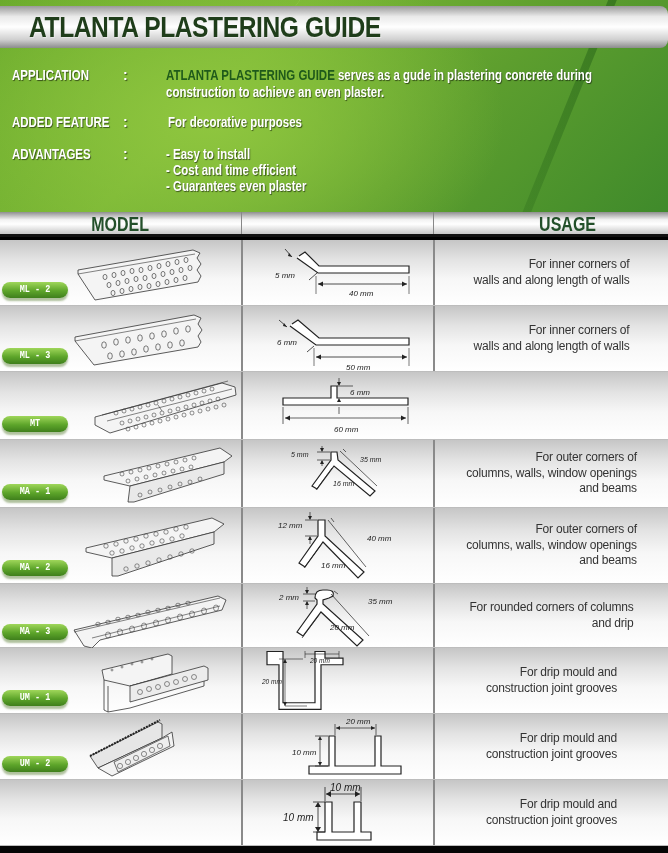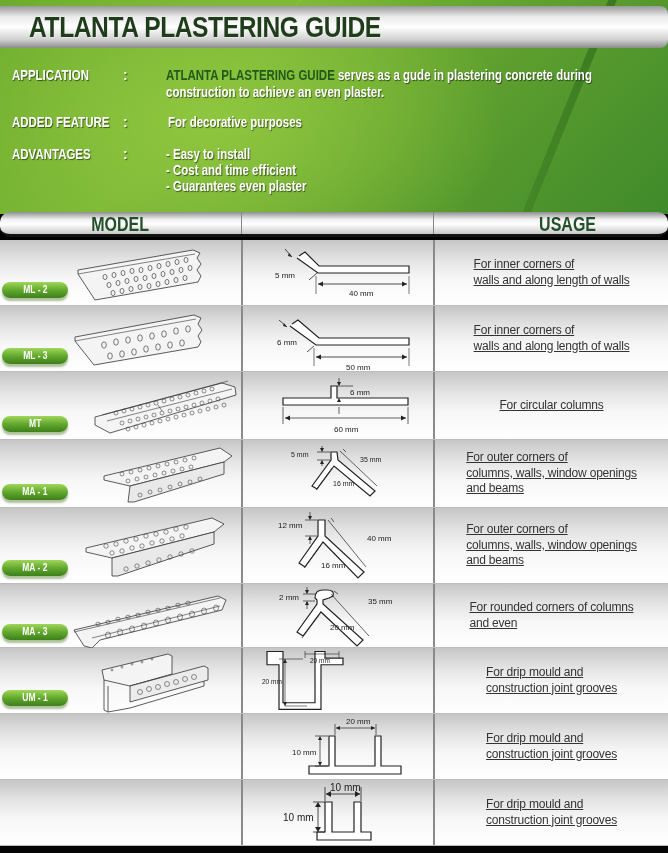--- a/index.html
+++ b/index.html
@@ -41,46 +41,46 @@
   .info .row { position: absolute; left: 0; width: 668px; }
   .info .label { position: absolute; left: 12px; font-size: 14px; transform: scaleX(0.82); transform-origin: left; text-shadow: 1px 1px 1px rgba(0,0,0,0.55); white-space: nowrap; }
   .info .colon { position: absolute; left: 123px; font-size: 14px; text-shadow: 1px 1px 1px rgba(0,0,0,0.55); }
   .info .value { position: absolute; left: 166px; font-size: 14px; line-height: 17px; transform: scaleX(0.82); transform-origin: left top; text-shadow: 1px 1px 1px rgba(0,0,0,0.55); white-space: nowrap; }
   .info .brand { color: #1f5a1a; text-shadow: none; }
 
   .header-bar {
     position: absolute; left: 0; top: 212px; width: 668px; height: 25px;
     background: linear-gradient(180deg, #8f8f8f 0%, #f2f2f2 35%, #ffffff 55%, #c7c7c7 100%);
     border-bottom: 3px solid #111;
-    border-radius: 10px;
   }
   .header-bar .hcell {
     position: absolute; top: 0; height: 22px; text-align: center;
     font-weight: bold; font-size: 20px; color: #23502a; line-height: 24px;
   }
   .header-bar .hcell span { display: inline-block; transform: scaleX(0.8); }
   .hdiv { position: absolute; top: 0; width: 1px; height: 22px; background: #888; }
 
   .table { position: absolute; left: 0; top: 240px; width: 668px; }
   .trow {
     position: absolute; left: 0; width: 668px;
     background: linear-gradient(180deg, #c6c6c6 0%, #e3e3e3 30%, #f7f7f7 60%, #ffffff 100%);
     border-bottom: 1px solid #bdbdbd;
   }
   .cell { position: absolute; top: 0; height: 100%; }
   .cell.model { left: 0; width: 241px; }
-  .cell.sizes { left: 241px; width: 192px; border-left: 2px solid #8a8a8a; }
+  .cell.sizes { left: 241px; width: 192px; border-left: 2px solid #8a8a8a; font-style: italic; }
   .cell.usage { left: 433px; width: 235px; border-left: 2px solid #8a8a8a; display: flex; align-items: center; justify-content: center; }
-  .usage-text { font-size: 12px; color: #333; text-align: left; line-height: 15.5px; white-space: pre-line; letter-spacing: -0.2px; text-decoration: underline; }
+  .usage-text { font-size: 12px; color: #333; text-align: right; line-height: 15.5px; white-space: pre-line; letter-spacing: -0.2px; }
 
   .pill {
     position: absolute; left: 2px; bottom: 7px; width: 66px; height: 16px; border-radius: 8px;
     background: linear-gradient(180deg, #9fd65a 0%, #5da52a 55%, #3f7f1c 100%);
     color: #fff; font-weight: bold; font-size: 10px; text-align: center; line-height: 16px;
     box-shadow: 0 3px 2px rgba(80,120,40,0.45);
+    font-family: Liberation Mono, monospace;
   }
   .pill span { display: inline-block; transform: scaleX(0.85); }
   .product { position: absolute; }
   .diagram { position: absolute; left: 0; top: 0; }
 
   .footer-strip { position: absolute; left: 0; top: 846px; width: 668px; height: 7px; background: #050505; }
 </style>
 </head>
 <body>
 
@@ -282,23 +282,20 @@
       <svg class="diagram" width="192" height="68">
         <path d="M40 26 L88 26 L88 14 L94 14 L94 26 L165 26 L165 33 L40 33 Z" fill="#fff" stroke="#222" stroke-width="1.2"></path>
         <path d="M94 14 L110 14 M96 6 L96 13 M96 35 L96 42" stroke="#222" stroke-width="0.7"></path>
         <path d="M96 14 l-2 -4 l4 0 z M96 26 l-2 4 l4 0 z" fill="#222"></path>
         <path d="M40 35 L40 52 M165 35 L165 52 M42 46 L163 46" stroke="#222" stroke-width="0.7"></path>
         <path d="M42 46 l5 -2.5 l0 5 z M163 46 l-5 -2.5 l0 5 z" fill="#222"></path>
         <text x="107" y="23" font-size="8" fill="#222">6 mm</text>
         <text x="91" y="60" font-size="8" fill="#222">60 mm</text>
       </svg>
     </div>
-    <div class="cell usage">
-      <div class="usage-text">For circular columns</div>
-    </div>
   </div>
 
   <div class="trow" style="top:200px;height:68px">
     <div class="cell model">
       <svg class="product" style="left:100px;top:6px" width="135" height="60">
         <path d="M4 30 L120 2 L132 10 L124 16 L30 40 L4 34 Z" fill="#f4f4f4" stroke="#333" stroke-width="0.8"></path>
         <path d="M30 40 L124 16 L124 28 L34 56 L28 56 Z" fill="#e9e9e9" stroke="#333" stroke-width="0.8"></path>
         <g fill="none" stroke="#444" stroke-width="0.6">
           <circle cx="22" cy="28" r="2"></circle>
             <circle cx="31" cy="26" r="2"></circle>
@@ -437,21 +434,21 @@
         <path d="M64 10 l-2 -4 l4 0 z M64 17 l-2 4 l4 0 z" fill="#222"></path>
         <path d="M88 10 L126 52 M91 7 L95 10" stroke="#222" stroke-width="0.7"></path>
         <path d="M59 54 L76 31" stroke="#222" stroke-width="0.7"></path>
         <text x="36" y="16" font-size="8" fill="#222">2 mm</text>
         <text x="125" y="20" font-size="8" fill="#222">35 mm</text>
         <text x="87" y="46" font-size="8" fill="#222">20 mm</text>
       </svg>
     </div>
     <div class="cell usage">
       <div class="usage-text">For rounded corners of columns
-and even</div>
+and drip</div>
     </div>
   </div>
 
   <div class="trow" style="top:408px;height:66px">
     <div class="cell model">
       <svg class="product" style="left:100px;top:4px" width="110" height="62">
         <path d="M2 18 L68 2 L72 4 L72 22 L30 34 L4 28 Z" fill="#f4f4f4" stroke="#333" stroke-width="0.8"></path>
         <path d="M4 28 L4 58 L8 60 L8 34 M30 34 L60 26 L104 26 L104 34 L30 56 L8 60" fill="none" stroke="#333" stroke-width="0.8"></path>
         <path d="M30 34 L104 14 L108 16 L108 28 L30 50 Z" fill="#ececec" stroke="#333" stroke-width="0.8"></path>
         <g fill="none" stroke="#444" stroke-width="0.6">
@@ -481,20 +478,37 @@
         <text x="19" y="36" font-size="6.5" fill="#222">20 mm</text>
       </svg>
     </div>
     <div class="cell usage">
       <div class="usage-text">For drip mould and
 construction joint grooves</div>
     </div>
   </div>
 
   <div class="trow" style="top:474px;height:66px">
+    <div class="cell model">
+      <svg class="product" style="left:88px;top:2px" width="130" height="62">
+        <path d="M2 40 L70 6 L74 8 L74 22 L10 52 Z" fill="#e6e6e6" stroke="#333" stroke-width="0.8"></path>
+        <path d="M2 40 L72 4" stroke="#222" stroke-width="2" stroke-dasharray="2 1"></path>
+        <path d="M10 52 L74 22 L84 16 L86 30 L24 60 Z" fill="#f3f3f3" stroke="#333" stroke-width="0.8"></path>
+        <path d="M26 46 L80 20 L82 30 L30 56 Z" fill="#eee" stroke="#333" stroke-width="0.7"></path>
+        <g fill="none" stroke="#444" stroke-width="0.6">
+          <circle cx="32" cy="50" r="2.6"></circle>
+            <circle cx="40" cy="46" r="2.6"></circle>
+            <circle cx="48" cy="42" r="2.6"></circle>
+            <circle cx="56" cy="38" r="2.6"></circle>
+            <circle cx="64" cy="34" r="2.6"></circle>
+            <circle cx="72" cy="30" r="2.6"></circle>
+        </g>
+      </svg>
+      <div class="pill"><span>UM - 2</span></div>
+    </div>
     <div class="cell sizes">
       <svg class="diagram" width="192" height="66">
         <path d="M66 52 L86 52 L86 22 L92 22 L92 52 L132 52 L132 22 L138 22 L138 52 L158 52 L158 60 L66 60 Z" fill="#fff" stroke="#222" stroke-width="1.2"></path>
         <path d="M72 22 L85 22 M72 52 L85 52 M77 24 L77 50" stroke="#222" stroke-width="0.7"></path>
         <path d="M77 22 l-2 4 l4 0 z M77 52 l-2 -4 l4 0 z" fill="#222"></path>
         <path d="M92 10 L92 21 M133 10 L133 21 M93 14 L132 14" stroke="#222" stroke-width="0.7"></path>
         <path d="M93 14 l4 -2 l0 4 z M132 14 l-4 -2 l0 4 z" fill="#222"></path>
         <text x="103" y="10" font-size="8" fill="#222">20 mm</text>
         <text x="49" y="41" font-size="8" fill="#222">10 mm</text>
       </svg>

